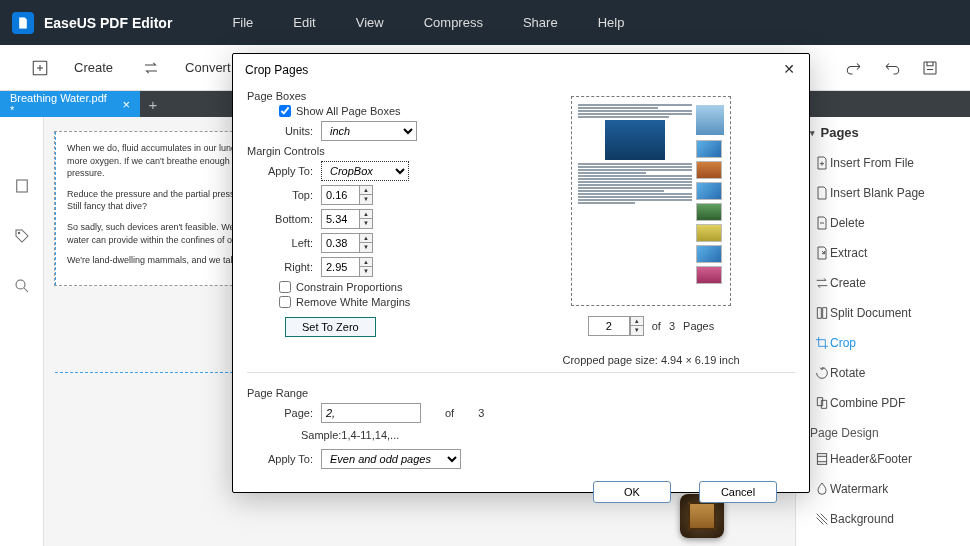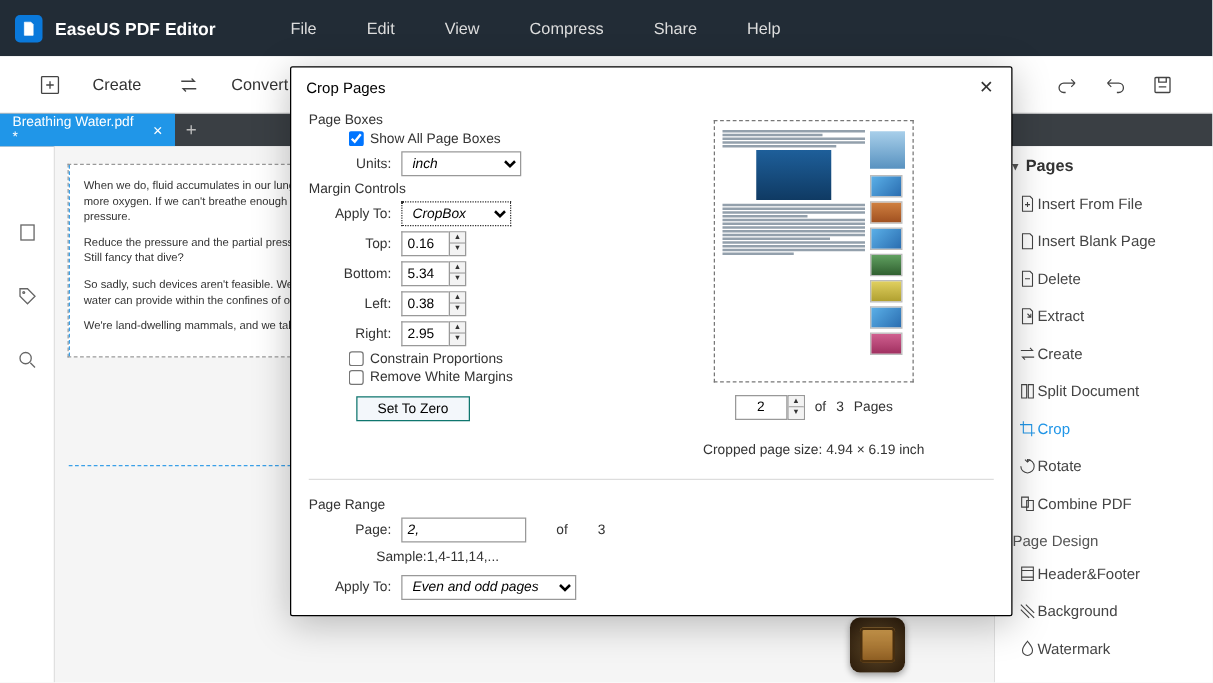--- a/index.html
+++ b/index.html
@@ -252,29 +252,29 @@
     <div class="rp-section">Page Design</div>
     <div class="rp-item">
         <svg viewBox="0 0 24 24">
           <rect x="5" y="4" width="14" height="16"></rect>
           <path d="M5 8h14M5 16h14"></path>
         </svg>
         <span>Header&amp;Footer</span>
       </div>
     <div class="rp-item">
         <svg viewBox="0 0 24 24">
+          <path d="M12 3c3 4 6 7 6 11a6 6 0 01-12 0c0-4 3-7 6-11z"></path>
+        </svg>
+        <span>Watermark</span>
+      </div>
+    <div class="rp-item">
+        <svg viewBox="0 0 24 24">
           <path d="M4 4l16 16M4 10l10 10M10 4l10 10"></path>
         </svg>
         <span>Background</span>
-      </div>
-    <div class="rp-item">
-        <svg viewBox="0 0 24 24">
-          <path d="M12 3c3 4 6 7 6 11a6 6 0 01-12 0c0-4 3-7 6-11z"></path>
-        </svg>
-        <span>Watermark</span>
       </div>
   </div>
 </div>
 
 <div class="dialog">
   <div class="dlg-title">
     <span>Crop Pages</span>
     <span class="dlg-close">✕</span>
   </div>
   <div class="dlg-body">
@@ -415,16 +415,20 @@
       </div>
       <div class="sample">Sample:1,4-11,14,...</div>
       <div class="dlg-row">
         <label>Apply To:</label>
         <select class="dlg-select" style="width:140px">
           <option>Even and odd pages</option>
         </select>
       </div>
     </div>
 
+    <div class="dlg-footer">
+      <button class="dlg-btn">OK</button>
+      <button class="dlg-btn">Cancel</button>
+    </div>
   </div>
 </div>
 
 <div class="ext-icon"></div>
 
 </body></html>

